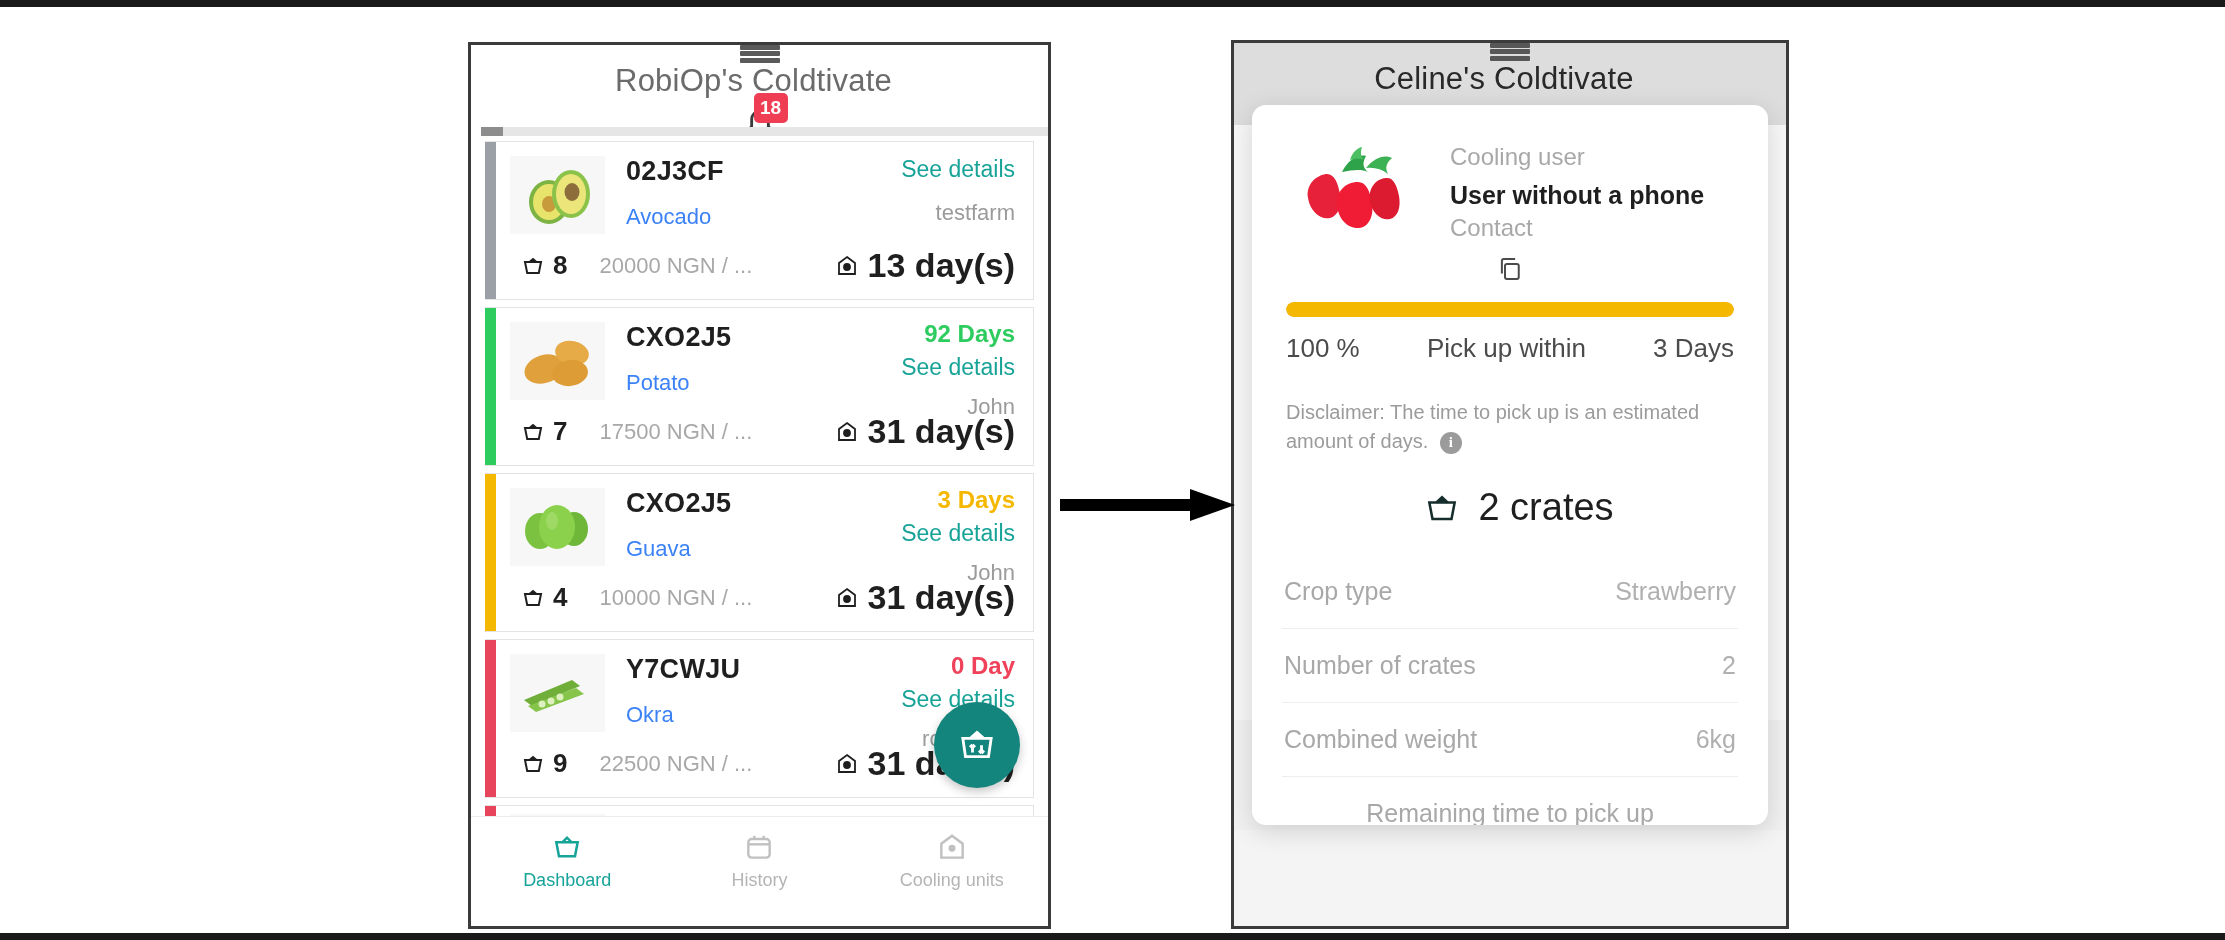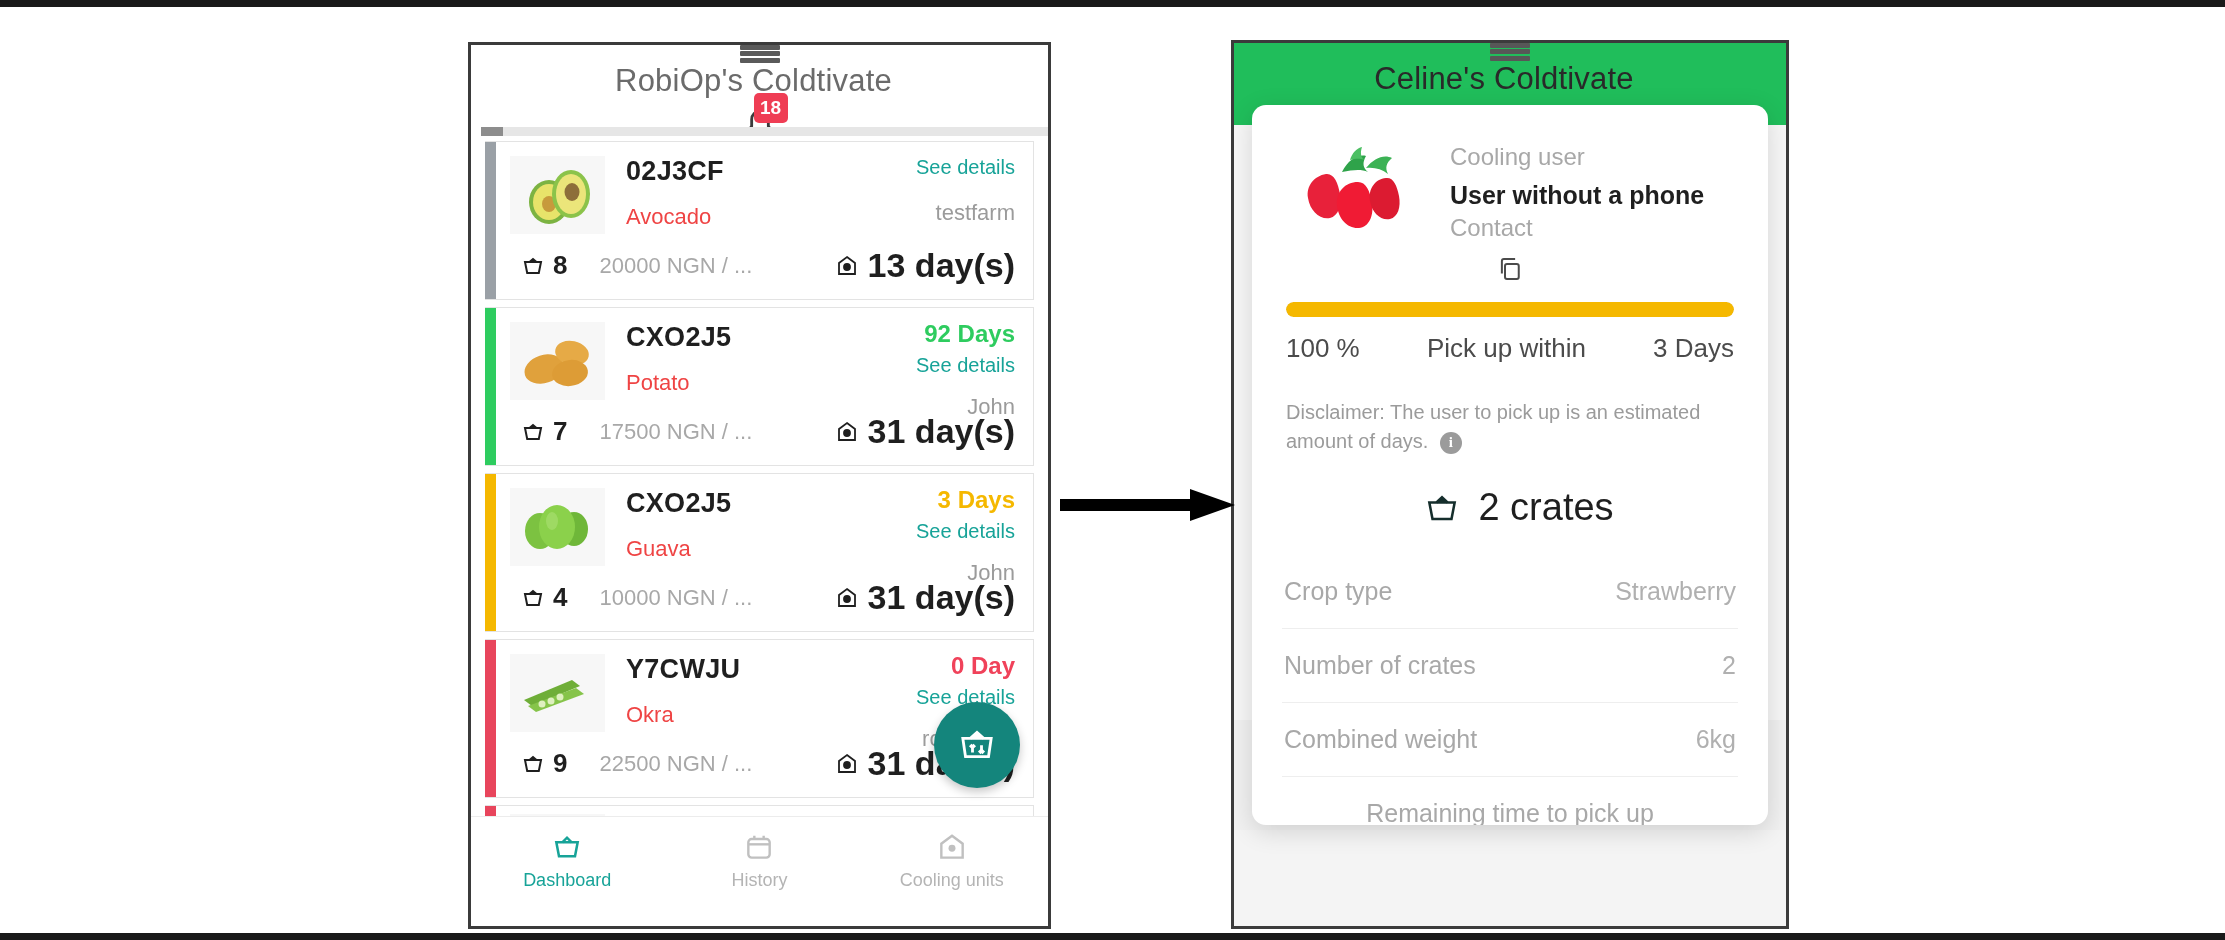--- a/index.html
+++ b/index.html
@@ -31,21 +31,21 @@
   .appbar {
     position: relative;
     height: 82px;
     background: #ffffff;
     display: flex;
     align-items: center;
     padding: 0 24px;
     flex-shrink: 0;
     flex-direction: column;
   }
-  .appbar.dim { background: #22c55e; }
+  .appbar.dim { background: #e5e5e5; }
   .hamburger {
     width: 40px; height: 30px;
     display: flex; flex-direction: column; justify-content: space-between;
     cursor: pointer;
   }
   .hamburger span { display: block; height: 5px; background: #5a5a5a; border-radius: 1px; }
   .appbar-title {
     flex: 1;
     text-align: center;
     font-size: 31px;
@@ -109,32 +109,32 @@
   .thumb svg { display: block; }
   .card-code {
     position: absolute;
     left: 130px; top: 14px;
     font-size: 27px; font-weight: 700; color: #1f1f1f;
     letter-spacing: 0.3px;
   }
   .card-crop {
     position: absolute;
     left: 130px; top: 62px;
-    font-size: 22px; color: #ef4444;
+    font-size: 22px; color: #3b82f6;
   }
   .card-right-top {
     position: absolute;
     right: 18px; top: 12px;
     font-size: 24px; font-weight: 700;
     text-align: right;
   }
   .card-see {
     position: absolute;
     right: 18px;
-    font-size: 20px; color: #17a398; font-weight: 400;
+    font-size: 23px; color: #17a398; font-weight: 400;
     cursor: pointer;
   }
   .card-owner {
     position: absolute;
     right: 18px;
     font-size: 22px; color: #9b9b9b;
   }
   .card-footer {
     position: absolute;
     left: 0; right: 18px; bottom: 14px;
@@ -591,21 +591,21 @@
           <div class="progress-fill" style="width:100%"></div>
         </div>
         <div class="progress-labels">
           <span>100 %</span>
           <span>Pick up within</span>
           <span>3 Days</span>
         </div>
       </div>
 
       <div class="disclaimer">
-        <span>Disclaimer: The user to pick up is an estimated amount of days.</span>
+        <span>Disclaimer: The time to pick up is an estimated amount of days.</span>
         <span class="info-dot">i</span>
       </div>
 
       <div class="crates-row">
         <svg width="40" height="38" viewBox="0 0 24 24" fill="none" stroke="#152e2c" stroke-width="1.6">
           <path d="M4 8.5h16l-2 10.5H6L4 8.5z"></path>
             <path d="M8.5 8.5L12 5.2l3.5 3.3" fill="#152e2c"></path>
         </svg>
         <span>2 crates</span>
       </div>

